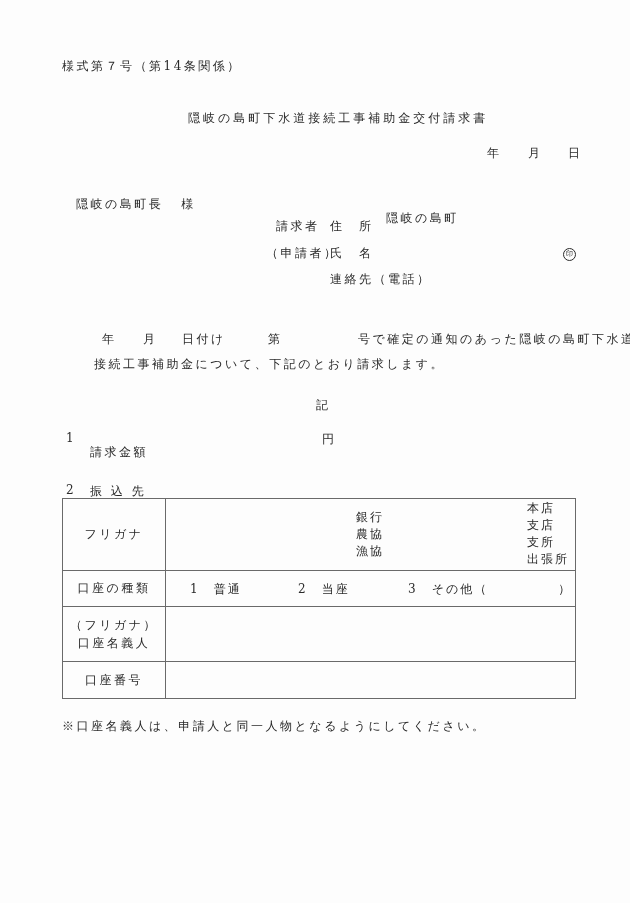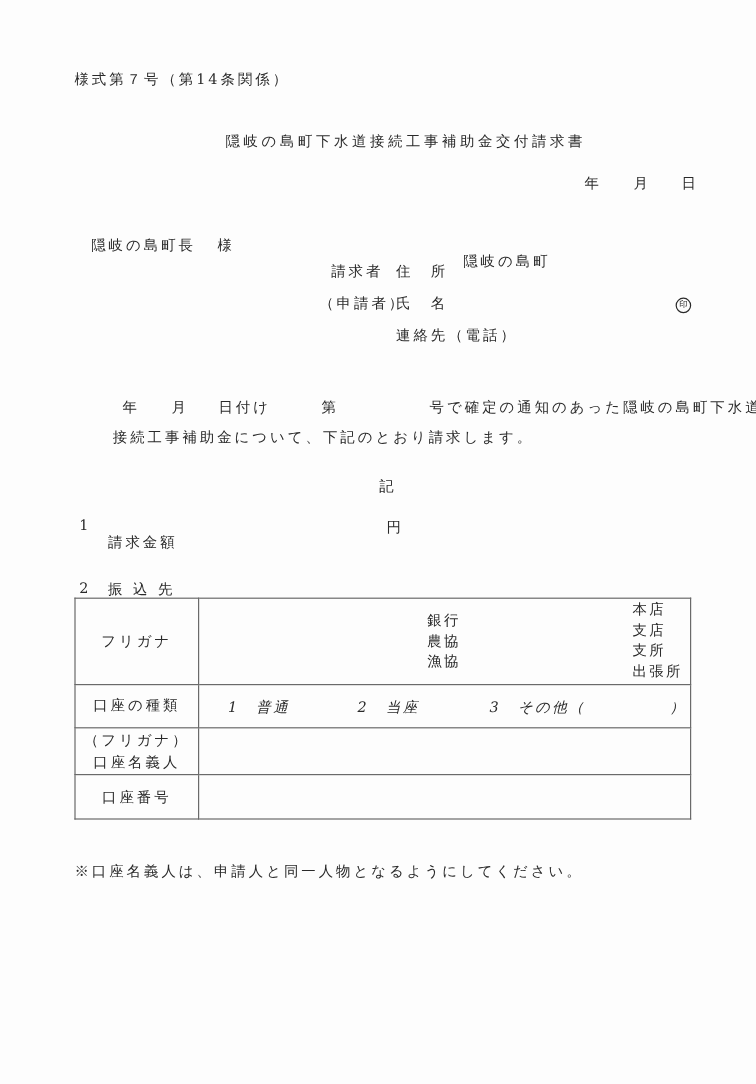--- a/index.html
+++ b/index.html
@@ -35,40 +35,40 @@
       vertical-align: middle;
       font-size: 12px;
     }
     .bank-table td.label-cell {
       width: 102px;
       text-align: center;
       letter-spacing: 2.5px;
     }
     .row-inst { height: 72px; }
     .row-type { height: 36px; margin-top: 16px; }
-    .row-holder { height: 39px; padding-left: 32px; }
+    .row-holder { height: 55px; padding-left: 32px; }
     .row-number { height: 37px; }
 
     .inst-cell { position: relative; }
     .inst-mid {
       position: absolute;
       left: 190px;
       top: 10px;
       line-height: 17px;
       letter-spacing: 2px;
     }
     .inst-right {
       position: absolute;
       right: 6px;
       top: 1px;
       line-height: 17px;
       text-align: left;
       letter-spacing: 2px;
     }
-    .type-cell { position: relative; font-style: italic; }
+    .type-cell { position: relative; }
     .type-opt { position: absolute; top: 10px; white-space: nowrap; letter-spacing: 2px; }
     .holder-label { line-height: 18px; }
 
     .seal {
       display: inline-block;
       width: 11px;
       height: 11px;
       border: 1px solid #2a2a2a;
       border-radius: 50%;
       font-size: 7px;

